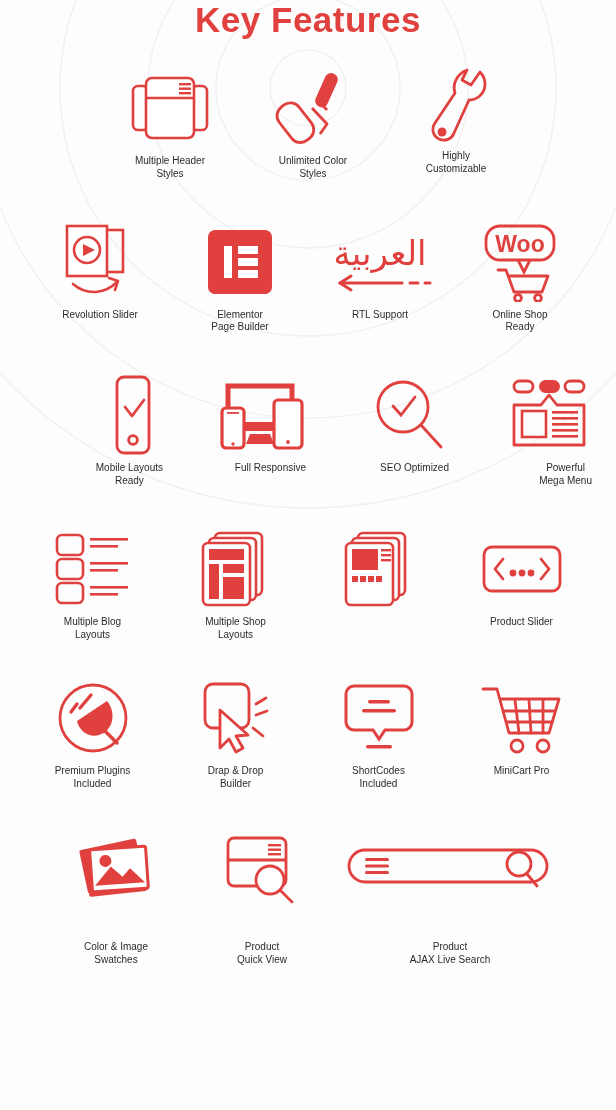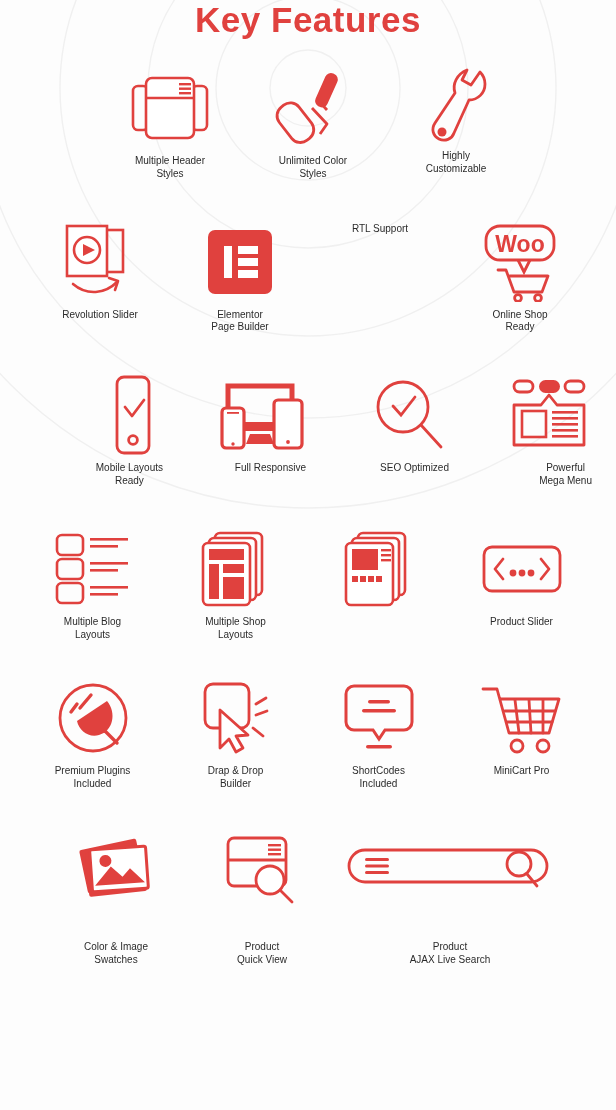--- a/index.html
+++ b/index.html
@@ -174,20 +174,32 @@
             <rect x="33" y="19" width="20" height="8" fill="#fff"></rect>
             <rect x="33" y="31" width="20" height="8" fill="#fff"></rect>
             <rect x="33" y="43" width="20" height="8" fill="#fff"></rect>
           </svg>
         </div>
         <div class="label">Elementor
 Page Builder</div>
       </div>
 
       <div class="cell c2">
+        <div class="icon-wrap">
+          <svg width="108" height="74" viewBox="0 0 108 74">
+            <text x="54" y="40" text-anchor="middle" font-size="34" font-family="'DejaVu Sans', sans-serif" fill="#e0413e">العربية</text>
+            <g stroke="#e0413e" stroke-width="3" stroke-linecap="round" fill="none">
+              <path d="M14 58 L76 58"></path>
+              <path d="M14 58 L25 51"></path>
+              <path d="M14 58 L25 65"></path>
+              <path d="M84 58 L92 58"></path>
+              <path d="M99 58 L104 58"></path>
+            </g>
+          </svg>
+        </div>
         <div class="label">RTL Support</div>
       </div>
 
       <div class="cell c3">
         <div class="icon-wrap">
           <svg width="92" height="80" viewBox="0 0 92 80">
             <g fill="none" stroke="#e0413e" stroke-width="2.8">
               <rect x="12" y="4" width="68" height="34" rx="14"></rect>
               <path d="M44 38 L50 50 L56 38"></path>
               <path d="M24 48 L32 48 L40 70 L68 70 L74 54 L36 54" stroke-linecap="round" stroke-linejoin="round"></path>

